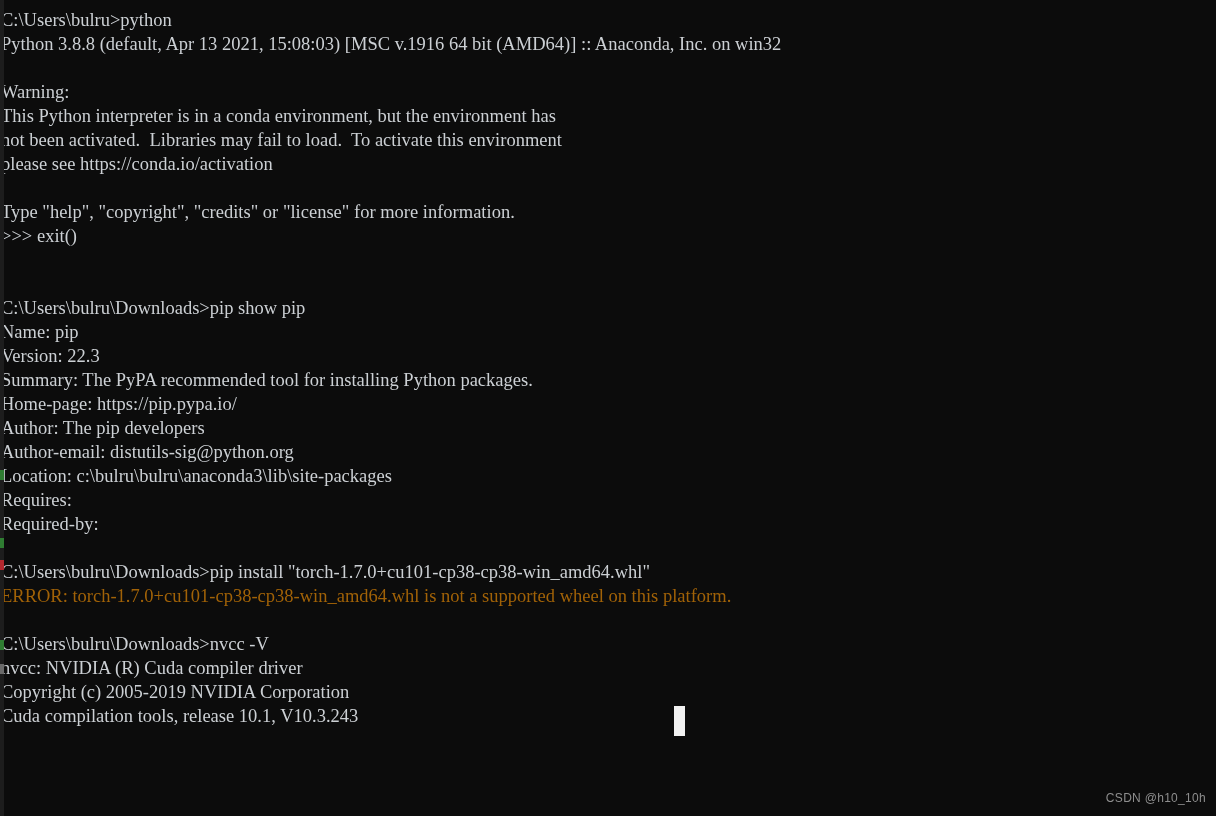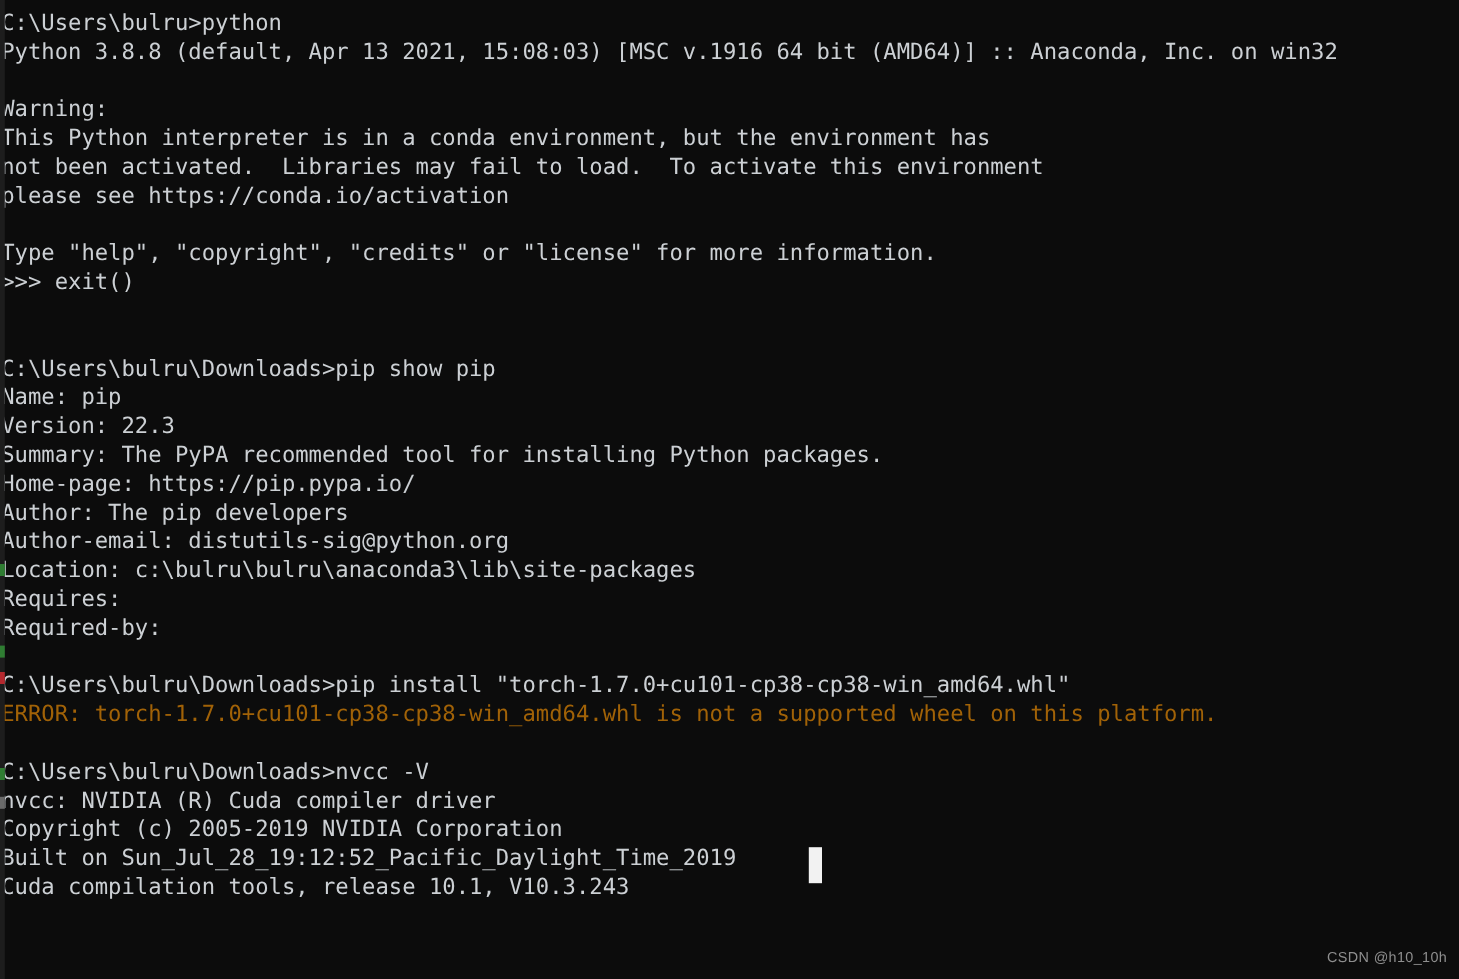--- a/index.html
+++ b/index.html
@@ -51,20 +51,21 @@
     width: 1216px;
   }
 
   .line {
     display: block;
     height: 24px;
     line-height: 24px;
     white-space: pre;
     padding-left: 1px;
     font-variant-ligatures: none;
+    font-family: Liberation Serif, serif;
   }
   .line.blank {
     height: 24px;
   }
 
   .c-default { color: #ccd0d4; }
   .c-error   { color: #a16207; }
 
   
   #cursor {
@@ -124,21 +125,20 @@
       <span class="line c-default">Location: c:\bulru\bulru\anaconda3\lib\site-packages</span>
       <span class="line c-default">Requires:</span>
       <span class="line c-default">Required-by:</span>
       <span class="line blank c-default"></span>
       <span class="line c-default">C:\Users\bulru\Downloads&gt;pip install "torch-1.7.0+cu101-cp38-cp38-win_amd64.whl"</span>
       <span class="line c-error">ERROR: torch-1.7.0+cu101-cp38-cp38-win_amd64.whl is not a supported wheel on this platform.</span>
       <span class="line blank c-default"></span>
       <span class="line c-default">C:\Users\bulru\Downloads&gt;nvcc -V</span>
       <span class="line c-default">nvcc: NVIDIA (R) Cuda compiler driver</span>
       <span class="line c-default">Copyright (c) 2005-2019 NVIDIA Corporation</span>
-      <span class="line c-default">Built on Sun_Jul_28_19:12:52_Pacific_Daylight_Time_2019</span>
       <span class="line c-default">Cuda compilation tools, release 10.1, V10.3.243</span>
     </div>
 
   <div id="cursor" style="left: 674px; top: 706px;"></div>
 
   <div id="watermark">CSDN @h10_10h</div>
 
 </div>
 
 </body></html>

